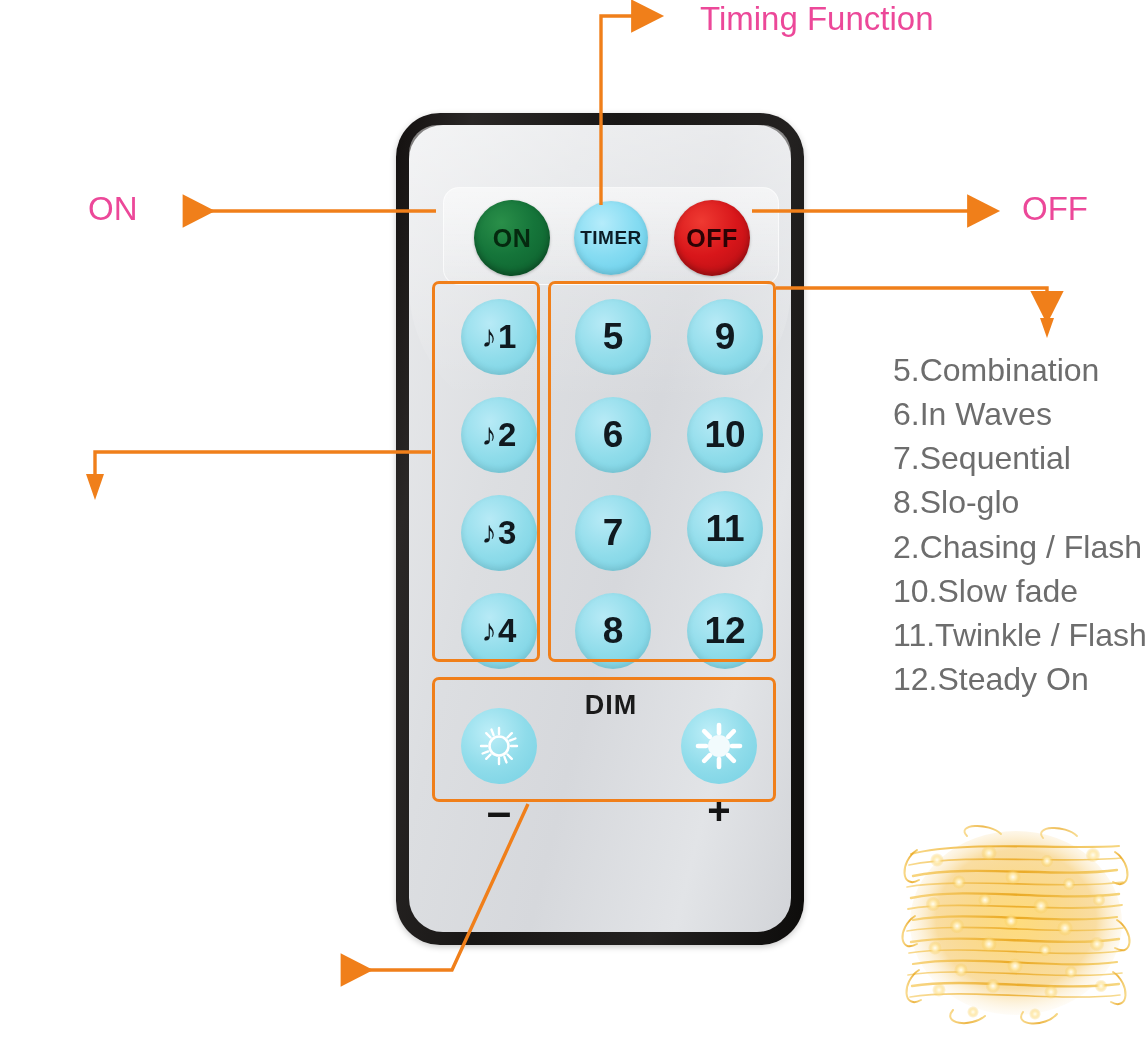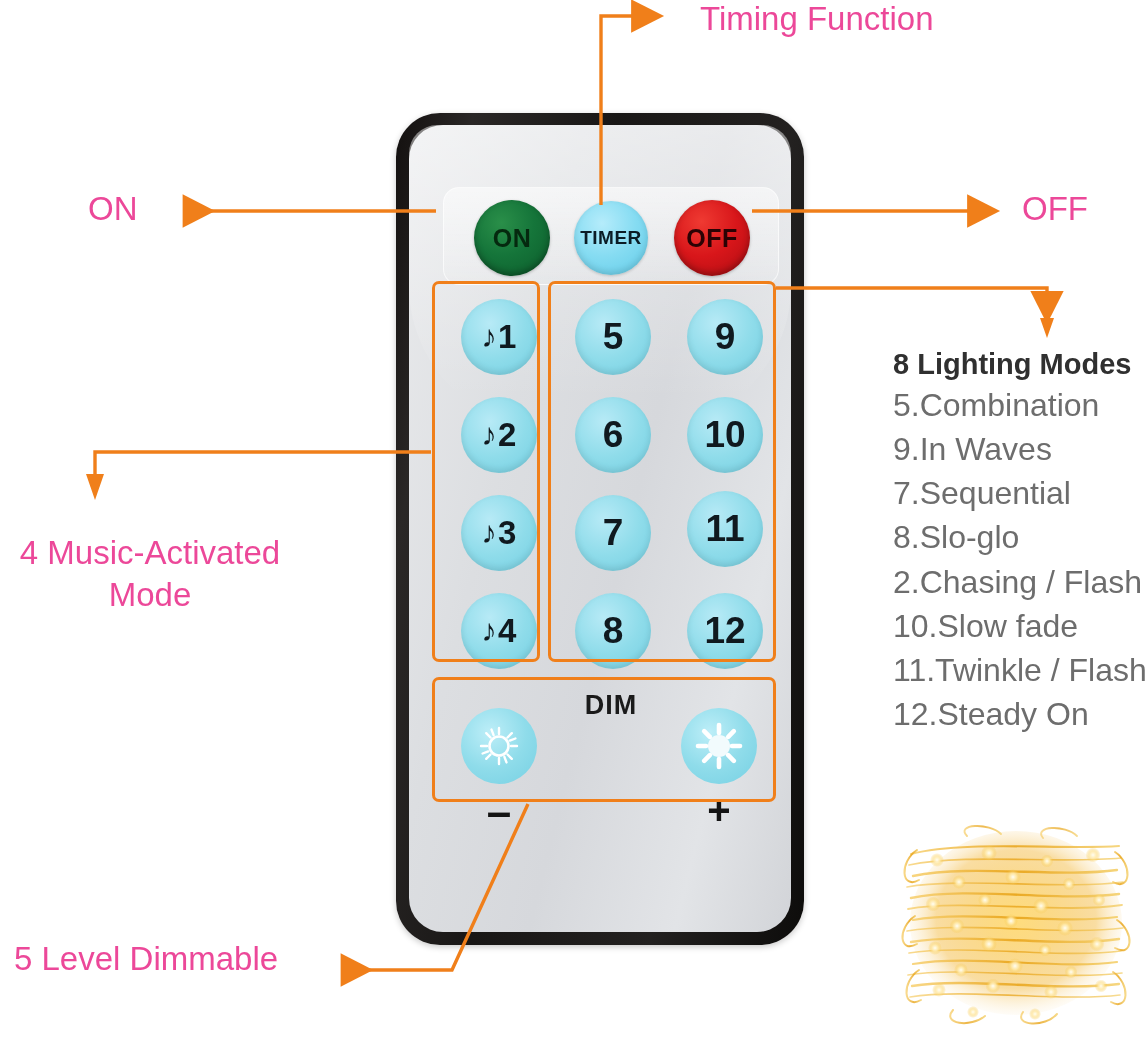--- a/index.html
+++ b/index.html
@@ -379,27 +379,24 @@
 
     <polyline points="431,452 95,452 95,478" fill="none" stroke="#F07F1A" stroke-width="3.4"></polyline>
     <polygon points="86,474 104,474 95,500" fill="#F07F1A"></polygon>
 
     <polyline points="528,804 452,970 344,970" fill="none" stroke="#F07F1A" stroke-width="3.4" marker-end="url(#arrL)"></polyline>
   </svg>
 
   <div class="label lbl-timing">Timing Function</div>
   <div class="label lbl-on">ON</div>
   <div class="label lbl-off">OFF</div>
-  <div class="label lbl-music">4 Music-Activated Mode</div>
-  <div class="label lbl-dimmable">5 Level Dimmable</div>
 
   <div class="modes">
-    <div class="modes-title">8 Lighting Modes</div>
     <div class="mode-item">5.Combination</div>
-    <div class="mode-item">9.In Waves</div>
+    <div class="mode-item">6.In Waves</div>
     <div class="mode-item">7.Sequential</div>
     <div class="mode-item">8.Slo-glo</div>
     <div class="mode-item">2.Chasing / Flash</div>
     <div class="mode-item">10.Slow fade</div>
     <div class="mode-item">11.Twinkle / Flash</div>
     <div class="mode-item">12.Steady On</div>
   </div>
 
   <svg class="lights" viewBox="0 0 246 210">
     <defs>

